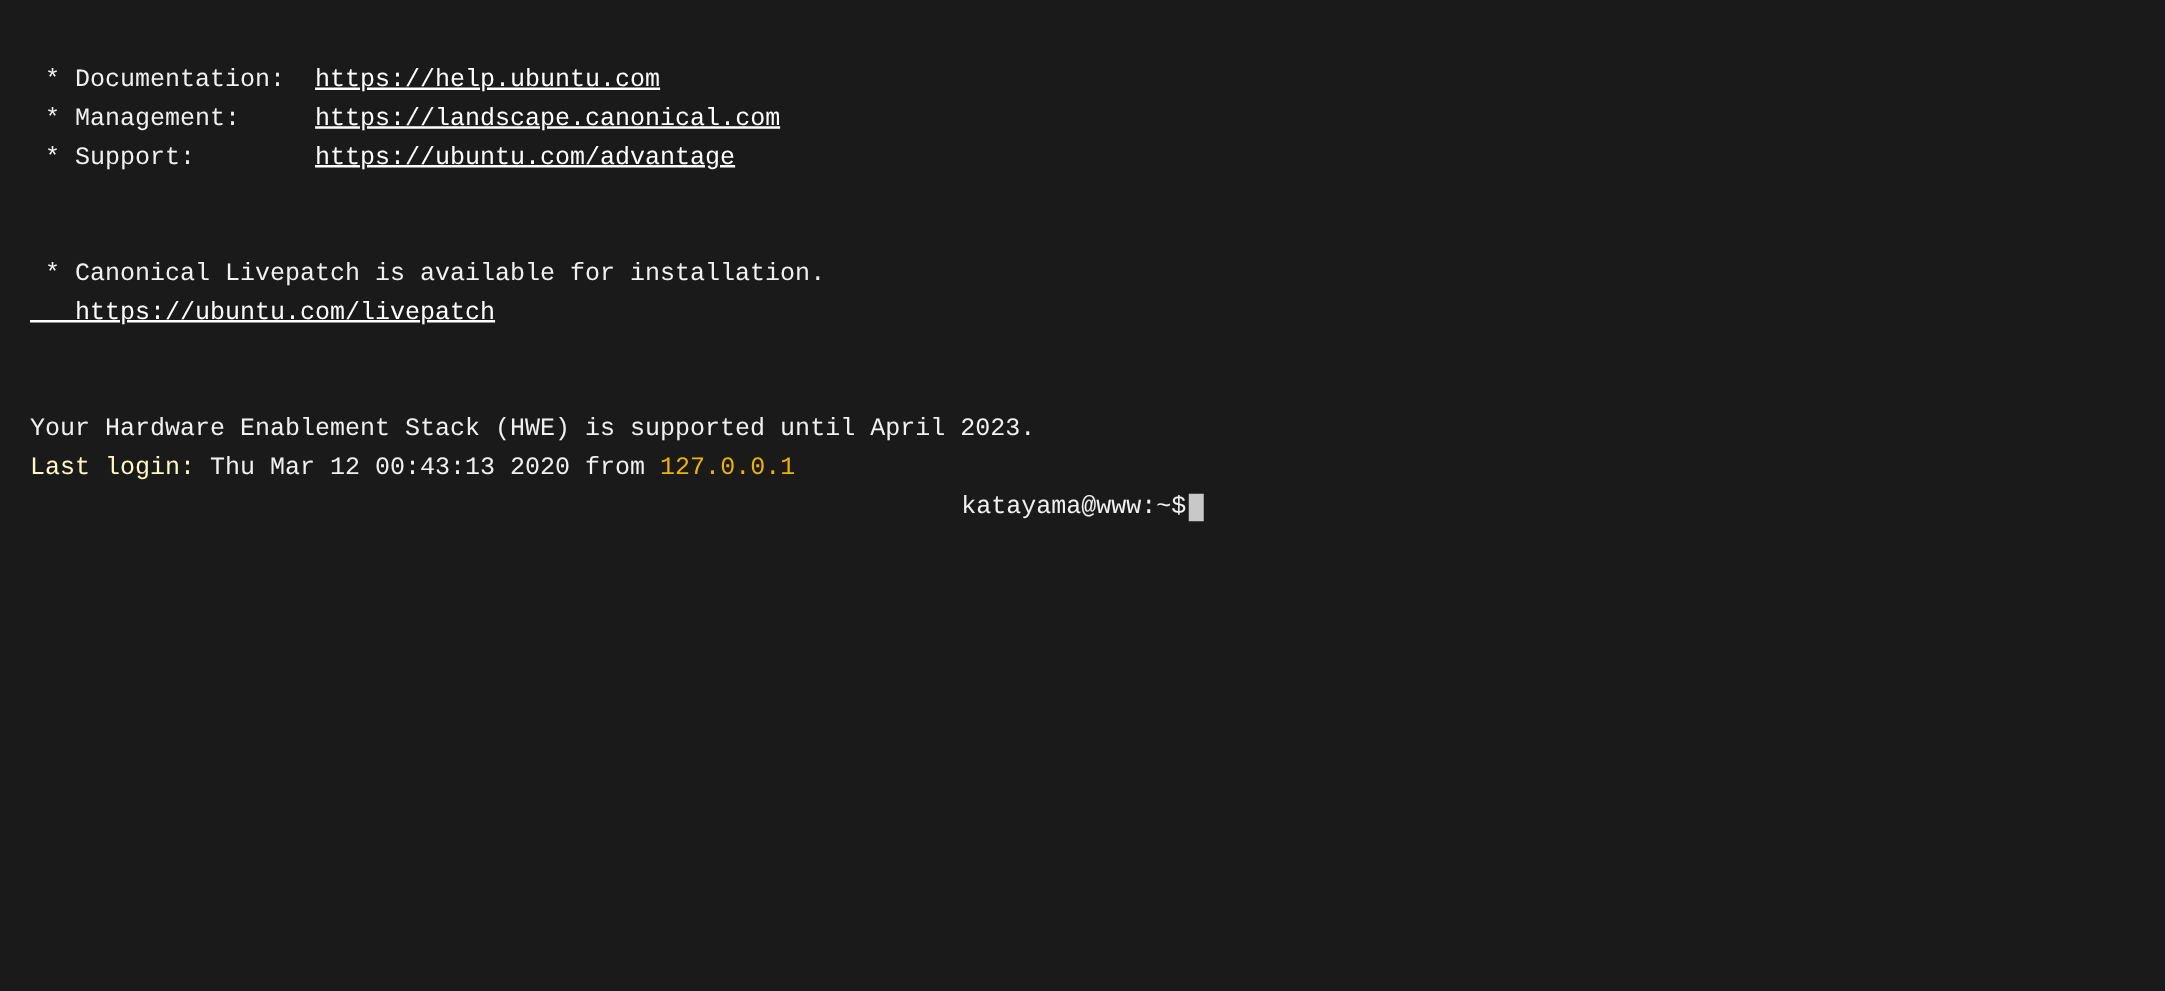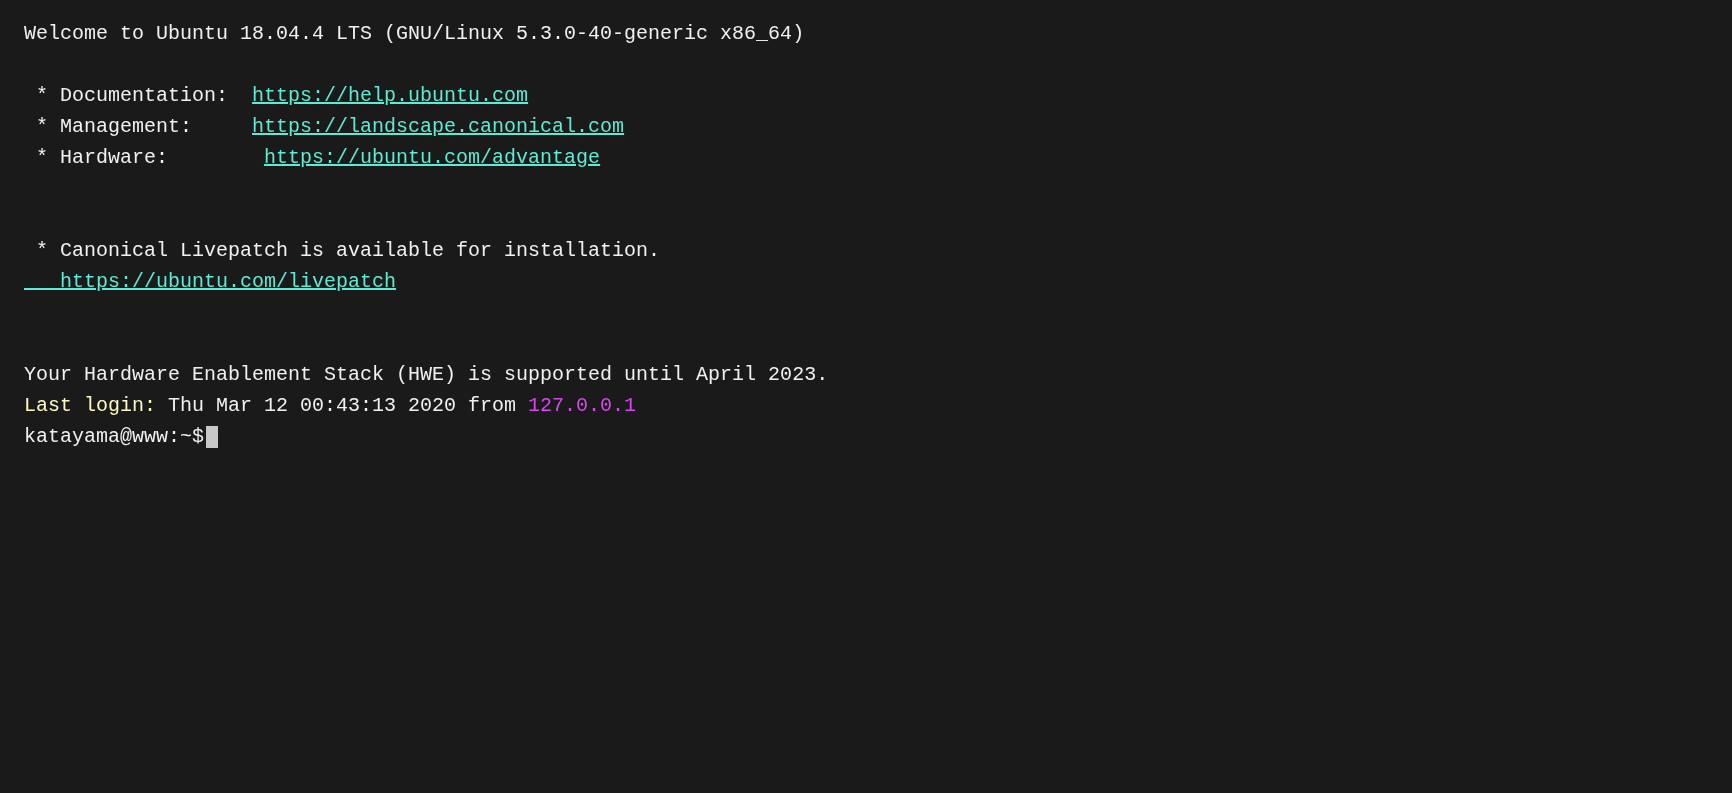--- a/index.html
+++ b/index.html
@@ -22,36 +22,37 @@
     .terminal {
       width: 100%;
     }
 
     .line {
       display: block;
       white-space: pre;
     }
 
     .link {
-      color: #5eead4;
+      color: #ffffff;
       text-decoration: underline;
       margin-top: 16px;
     }
 
     .cyan {
       color: #fef9c3;
     }
 
     .magenta {
-      color: #d946ef;
+      color: #eab308;
     }
 
     .prompt-line {
       display: flex;
       align-items: center;
+      justify-content: center;
     }
 
     .cursor {
       display: inline-block;
       width: 12px;
       height: 22px;
       background-color: #c8c8c8;
       margin-left: 2px;
       vertical-align: middle;
     }
@@ -59,27 +60,26 @@
     .empty-line {
       display: block;
       height: 1.55em;
     }
   </style>
 </head>
 <body>
 
 <div class="terminal">
 
-  <span class="line">Welcome to Ubuntu 18.04.4 LTS (GNU/Linux 5.3.0-40-generic x86_64)</span>
 
   <span class="empty-line"></span>
 
   <span class="line"><span> * Documentation:  </span><a class="link">https://help.ubuntu.com</a></span>
   <span class="line"><span> * Management:     </span><a class="link">https://landscape.canonical.com</a></span>
-  <span class="line"><span> * Hardware:        </span><a class="link">https://ubuntu.com/advantage</a></span>
+  <span class="line"><span> * Support:        </span><a class="link">https://ubuntu.com/advantage</a></span>
 
   <span class="empty-line"></span>
   <span class="empty-line"></span>
 
   <span class="line"> * Canonical Livepatch is available for installation.</span>
   <span class="line"><a class="link">   https://ubuntu.com/livepatch</a></span>
 
   <span class="empty-line"></span>
 
 

